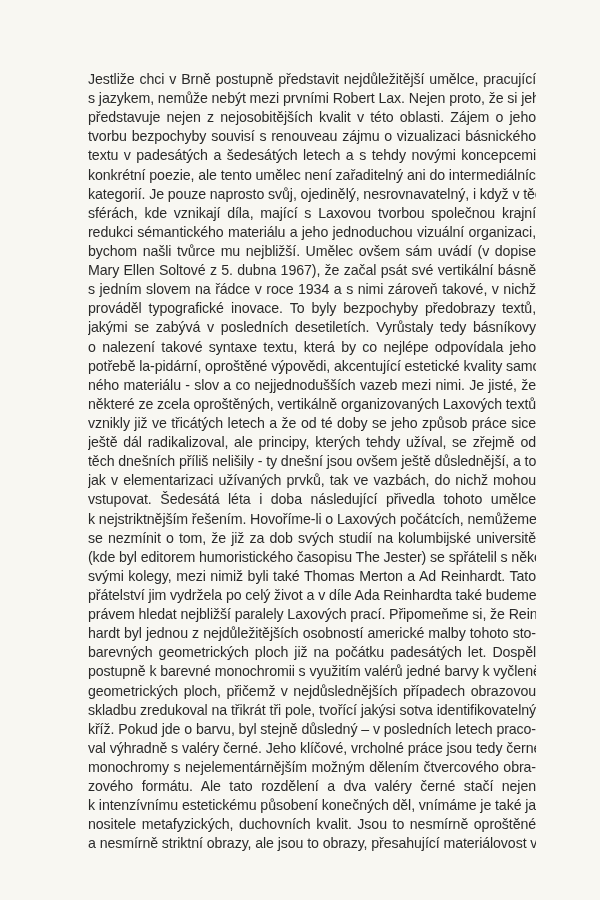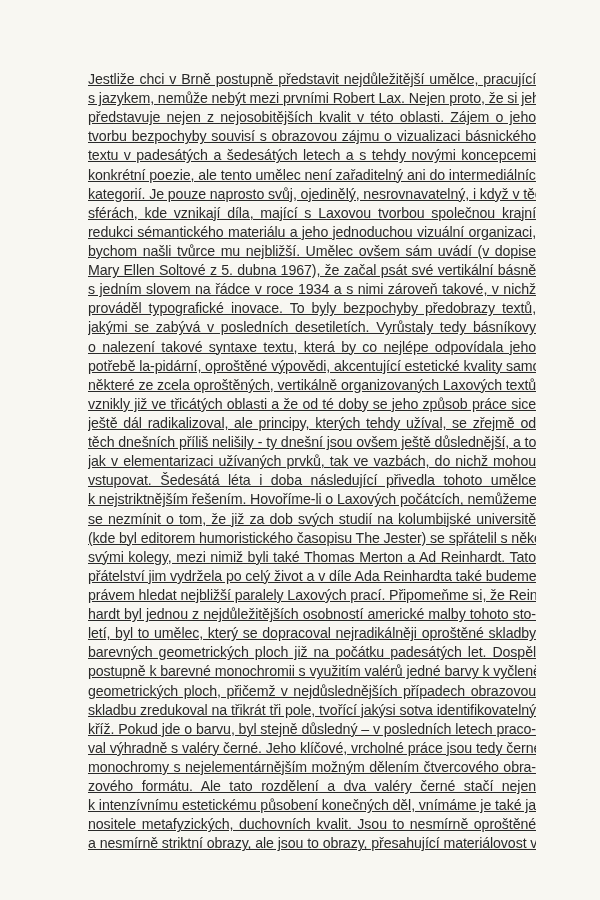--- a/index.html
+++ b/index.html
@@ -32,58 +32,57 @@
       letter-spacing: -0.1px;
     }
     .line {
       display: block;
       height: 19.12px;
       line-height: 19.12px;
       white-space: nowrap;
       text-align: justify;
       text-align-last: justify;
       overflow: hidden;
-      text-decoration: underline;
     }
   </style>
 </head>
 <body>
 
 <div class="page">
   <div class="text-block">
     <span class="line">Jestliže chci v Brně postupně představit nejdůležitější umělce, pracující</span>
     <span class="line">s jazykem, nemůže nebýt mezi prvními Robert Lax. Nejen proto, že si jeho</span>
     <span class="line">představuje nejen z nejosobitějších kvalit v této oblasti. Zájem o jeho</span>
-    <span class="line">tvorbu bezpochyby souvisí s obrazovou zájmu o vizualizaci básnického</span>
+    <span class="line">tvorbu bezpochyby souvisí s renouveau zájmu o vizualizaci básnického</span>
     <span class="line">textu v padesátých a šedesátých letech a s tehdy novými koncepcemi</span>
     <span class="line">konkrétní poezie, ale tento umělec není zařaditelný ani do intermediálních</span>
     <span class="line">kategorií. Je pouze naprosto svůj, ojedinělý, nesrovnavatelný, i když v těch</span>
     <span class="line">sférách, kde vznikají díla, mající s Laxovou tvorbou společnou krajní</span>
     <span class="line">redukci sémantického materiálu a jeho jednoduchou vizuální organizaci,</span>
     <span class="line">bychom našli tvůrce mu nejbližší. Umělec ovšem sám uvádí (v dopise</span>
     <span class="line">Mary Ellen Soltové z 5. dubna 1967), že začal psát své vertikální básně</span>
     <span class="line">s jedním slovem na řádce v roce 1934 a s nimi zároveň takové, v nichž</span>
     <span class="line">prováděl typografické inovace. To byly bezpochyby předobrazy textů,</span>
     <span class="line">jakými se zabývá v posledních desetiletích. Vyrůstaly tedy básníkovy</span>
     <span class="line">o nalezení takové syntaxe textu, která by co nejlépe odpovídala jeho</span>
     <span class="line">potřebě la-pidární, oproštěné výpovědi, akcentující estetické kvality samot-</span>
+    <span class="line">ného materiálu - slov a co nejjednodušších vazeb mezi nimi. Je jisté, že</span>
     <span class="line">některé ze zcela oproštěných, vertikálně organizovaných Laxových textů</span>
-    <span class="line">vznikly již ve třicátých oblasti a že od té doby se jeho způsob práce sice</span>
+    <span class="line">vznikly již ve třicátých letech a že od té doby se jeho způsob práce sice</span>
     <span class="line">ještě dál radikalizoval, ale principy, kterých tehdy užíval, se zřejmě od</span>
     <span class="line">těch dnešních příliš nelišily - ty dnešní jsou ovšem ještě důslednější, a to</span>
     <span class="line">jak v elementarizaci užívaných prvků, tak ve vazbách, do nichž mohou</span>
     <span class="line">vstupovat. Šedesátá léta i doba následující přivedla tohoto umělce</span>
     <span class="line">k nejstriktnějším řešením. Hovoříme-li o Laxových počátcích, nemůžeme</span>
     <span class="line">se nezmínit o tom, že již za dob svých studií na kolumbijské universitě</span>
     <span class="line">(kde byl editorem humoristického časopisu The Jester) se spřátelil s několika</span>
     <span class="line">svými kolegy, mezi nimiž byli také Thomas Merton a Ad Reinhardt. Tato</span>
     <span class="line">přátelství jim vydržela po celý život a v díle Ada Reinhardta také budeme</span>
     <span class="line">právem hledat nejbližší paralely Laxových prací. Připomeňme si, že Rein-</span>
     <span class="line">hardt byl jednou z nejdůležitějších osobností americké malby tohoto sto-</span>
-    <span class="line">letí, byl to umělec, který se dopracoval nejradikálněji oproštěné skladby</span>
     <span class="line">barevných geometrických ploch již na počátku padesátých let. Dospěl</span>
     <span class="line">postupně k barevné monochromii s využitím valérů jedné barvy k vyčlenění</span>
     <span class="line">geometrických ploch, přičemž v nejdůslednějších případech obrazovou</span>
     <span class="line">skladbu zredukoval na třikrát tři pole, tvořící jakýsi sotva identifikovatelný</span>
     <span class="line">kříž. Pokud jde o barvu, byl stejně důsledný – v posledních letech praco-</span>
     <span class="line">val výhradně s valéry černé. Jeho klíčové, vrcholné práce jsou tedy černé</span>
     <span class="line">monochromy s nejelementárnějším možným dělením čtvercového obra-</span>
     <span class="line">zového formátu. Ale tato rozdělení a dva valéry černé stačí nejen</span>
     <span class="line">k intenzívnímu estetickému působení konečných děl, vnímáme je také jako</span>
     <span class="line">nositele metafyzických, duchovních kvalit. Jsou to nesmírně oproštěné</span>

